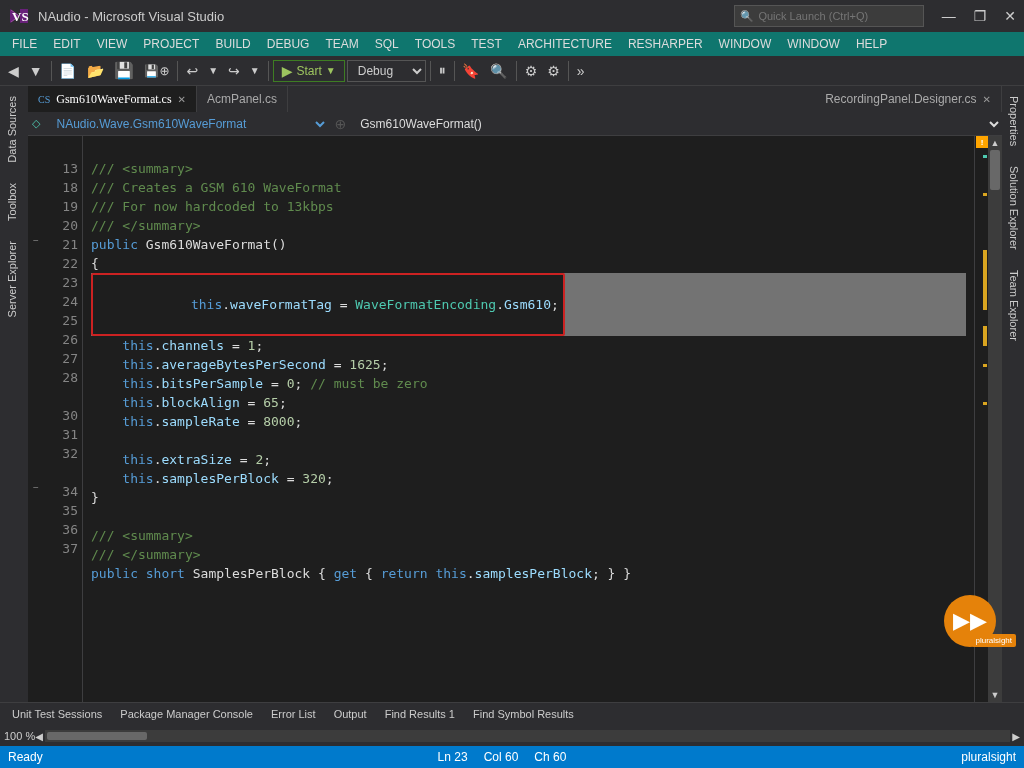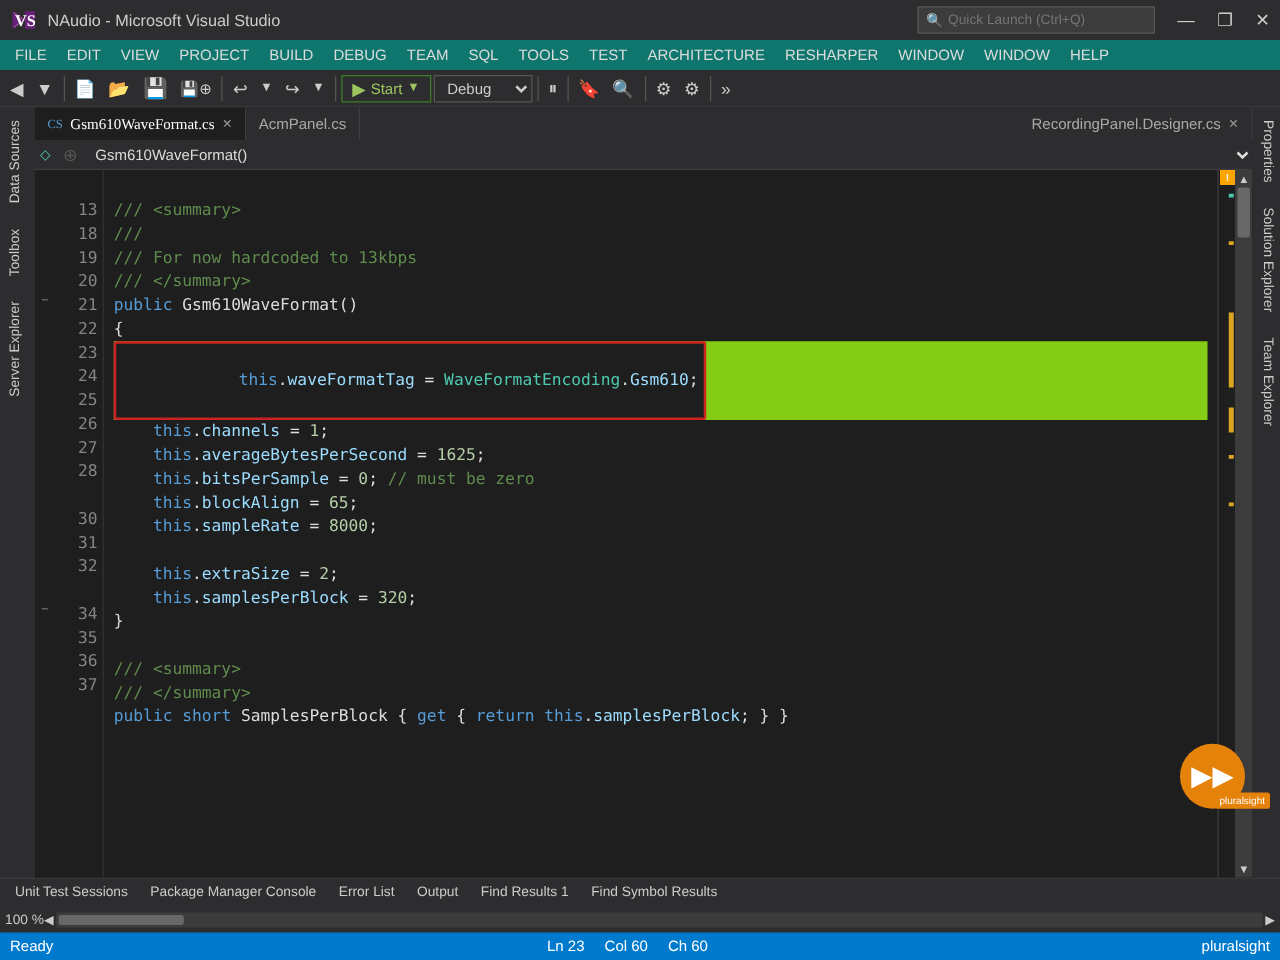--- a/index.html
+++ b/index.html
@@ -181,20 +181,23 @@
         <span>AcmPanel.cs</span>
       </div>
       <div class="tab inactive" style="margin-left:auto;">
         <span>RecordingPanel.Designer.cs</span>
         <span class="tab-close">✕</span>
       </div>
     </div>
 
     <div id="nav-bar">
       <span style="color:#4ec9b0; font-size:11px; padding: 0 4px;">◇</span>
+      <select class="nav-select">
+        <option>NAudio.Wave.Gsm610WaveFormat</option>
+      </select>
       <span style="color:#555; padding:0 2px; font-size:14px;">⊕</span>
       <select class="nav-select2">
         <option>Gsm610WaveFormat()</option>
       </select>
     </div>
 
     <div id="code-editor">
 
       <div style="width:55px; background:#1e1e1e; display:flex; flex-direction:column; border-right:1px solid #3e3e40;">
         <div style="display:flex; flex-direction:row; height:100%;">
@@ -250,40 +253,40 @@
 
       <div id="code-content" style="flex:1; background:#1e1e1e; font-family:'Consolas',monospace; font-size:13px; line-height:19px; padding:4px 8px; overflow:auto;">
 
         <div class="code-line" style="height:19px;"></div>
 
         <div class="code-line">
           <span class="cm">/// &lt;summary&gt;</span>
         </div>
 
         <div class="code-line">
-          <span class="cm">/// </span>
+          <span class="cm">/// </span><span style="color:#608b4e;">Creates a GSM 610 WaveFormat</span>
         </div>
 
         <div class="code-line">
           <span class="cm">/// For now hardcoded to 13kbps</span>
         </div>
 
         <div class="code-line">
           <span class="cm">/// &lt;/summary&gt;</span>
         </div>
 
         <div class="code-line">
           <span class="kw">public</span><span class="plain"> Gsm610WaveFormat()</span>
         </div>
 
         <div class="code-line">
           <span class="plain">{</span>
         </div>
 
-        <div class="code-line" style="background: #84cc16; position:relative;">
+        <div class="code-line" style="background: #737373; position:relative;">
           <span style="display:inline-block; background:#1e1e1e; border:2px solid #cc2222; padding:1px 4px; border-radius:2px;">
             <span class="kw">this</span><span class="plain">.</span><span class="prop">waveFormatTag</span><span class="plain"> = </span><span class="type">WaveFormatEncoding</span><span class="plain">.</span><span class="prop">Gsm610</span><span class="plain">;</span>
           </span>
         </div>
 
         <div class="code-line">
           <span class="plain">    </span><span class="kw">this</span><span class="plain">.</span><span class="prop">channels</span><span class="plain"> = </span><span class="num">1</span><span class="plain">;</span>
         </div>
 
         <div class="code-line">

